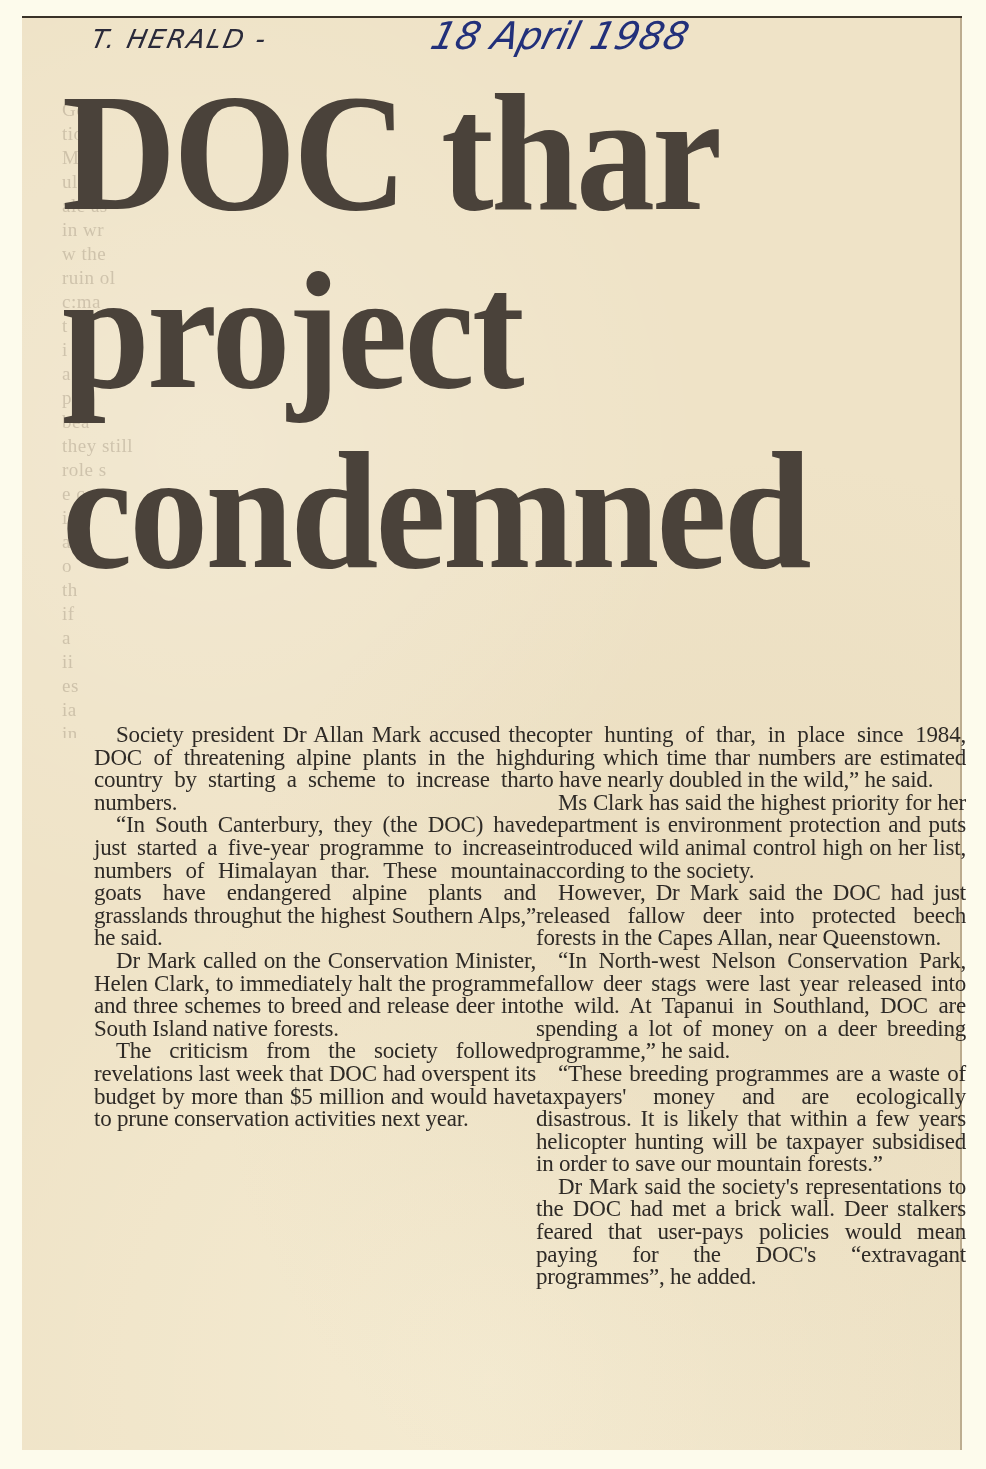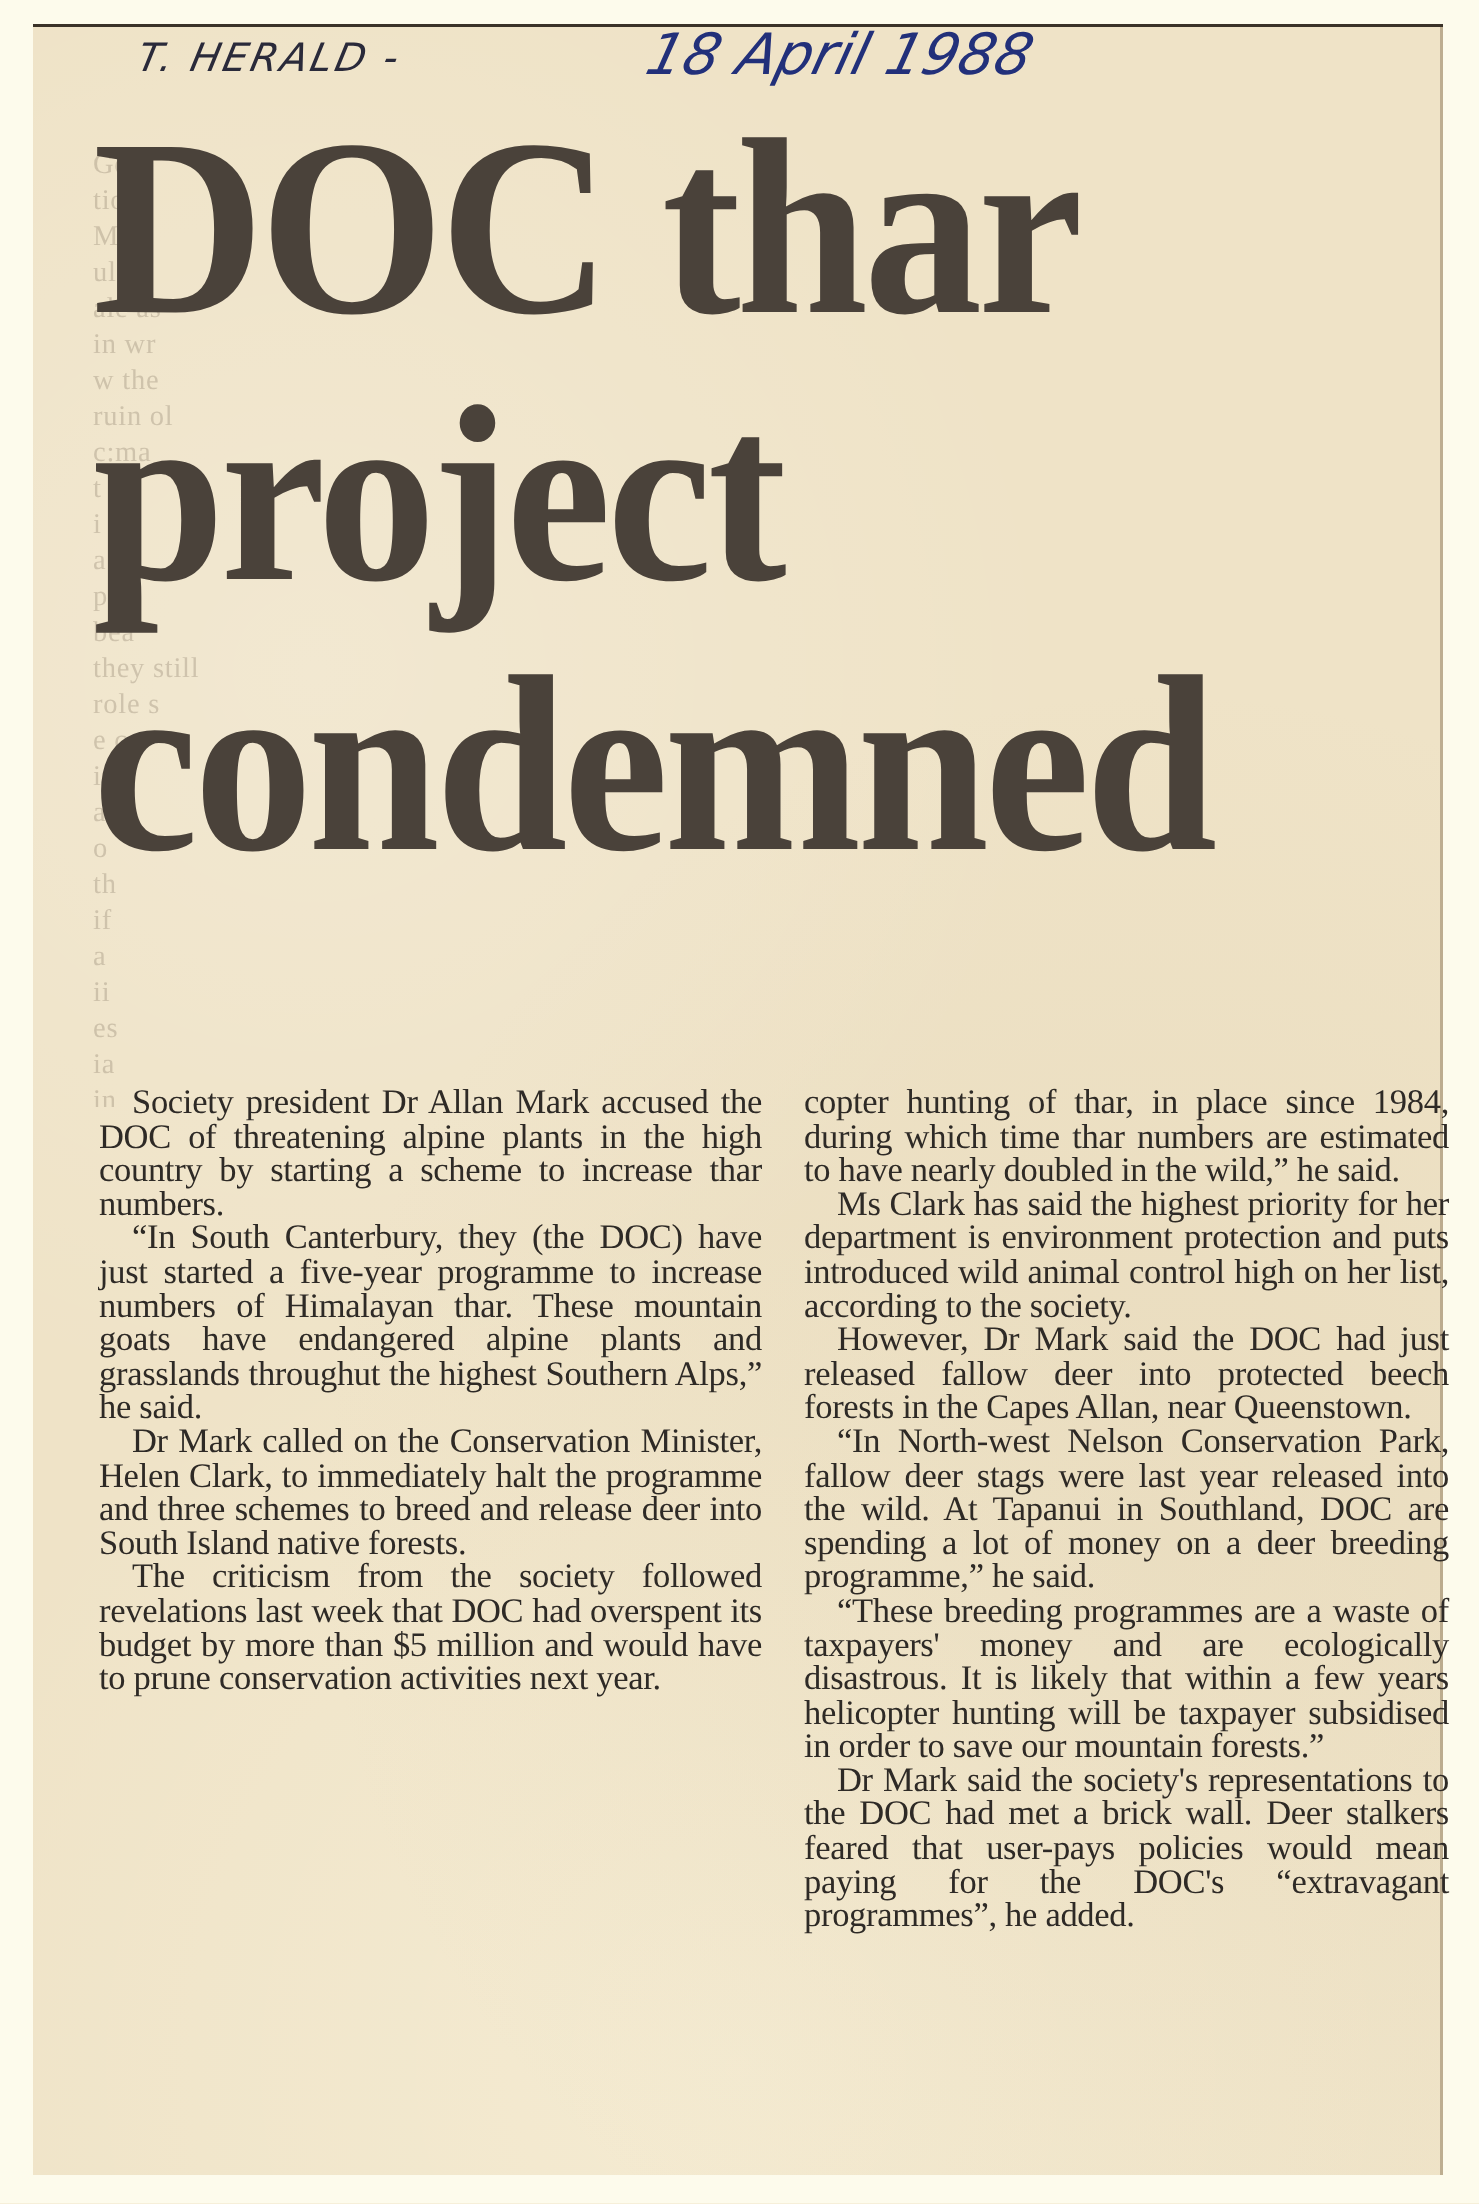--- a/index.html
+++ b/index.html
@@ -99,21 +99,21 @@
       text-indent: 108px;
       text-align: justify;
       letter-spacing: -0.6px;
     }
     .columns {
       position: absolute;
       left: 44px;
       top: 706px;
       width: 900px;
       display: flex;
-      justify-content: space-between;
+      justify-content: flex-end;
     }
     .column {
       width: 442px;
       font-family: "Liberation Serif", serif;
       color: #2e2a26;
       font-size: 23px;
       line-height: 22.6px;
       text-align: justify;
       letter-spacing: -0.2px;
     }

